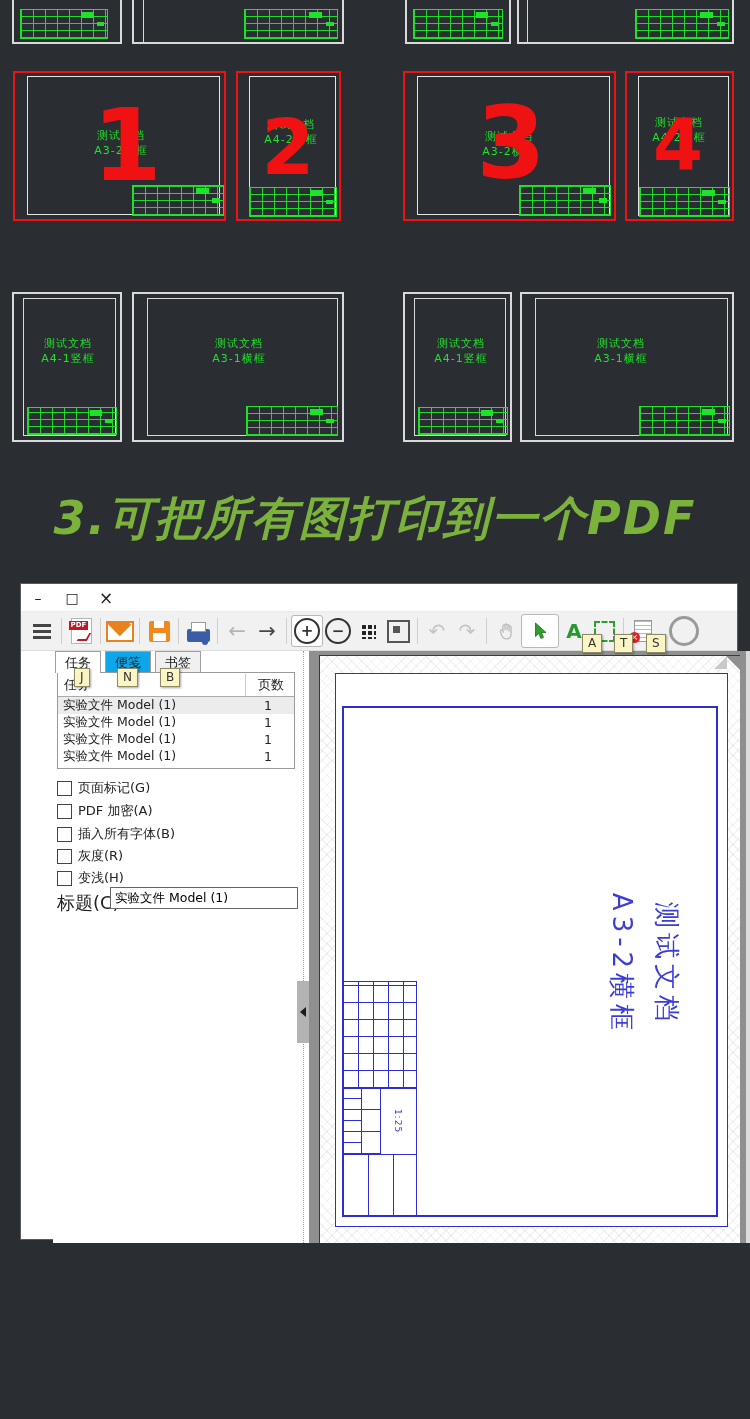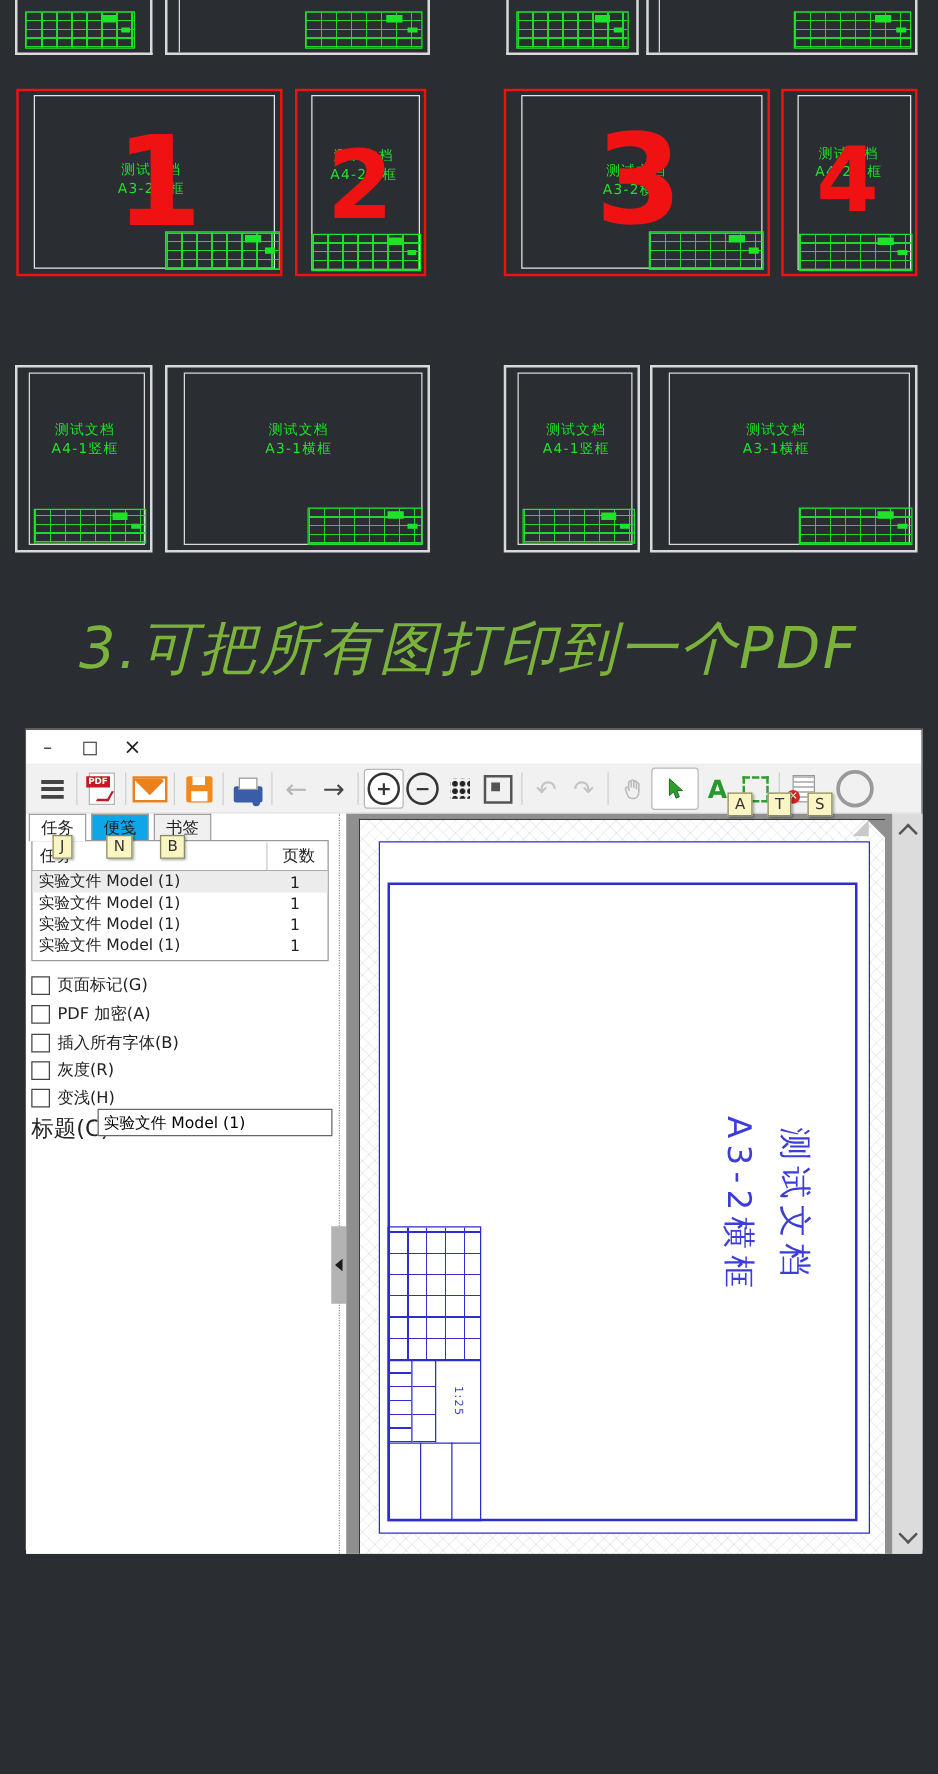--- a/index.html
+++ b/index.html
@@ -18,21 +18,21 @@
   .bignum{position:absolute;transform:translateX(-50%);color:#f01212;font-weight:bold;
           line-height:.92;z-index:3;}
   .gt{position:absolute;border:1px solid #1fe32a;
       background-image:
         repeating-linear-gradient(90deg,rgba(31,227,42,.95) 0 1px,transparent 1px 12px),
         repeating-linear-gradient(0deg,rgba(31,227,42,.95) 0 1px,transparent 1px 7px);}
   .gt::before{content:"";position:absolute;right:16%;top:7%;width:14%;height:22%;background:#1fe32a;}
   .gt::after{content:"";position:absolute;right:3%;top:42%;width:9%;height:15%;background:#1fe32a;}
 
   .bigcap{position:absolute;left:0;width:100%;text-align:center;color:#7ab23c;
-          font-style:italic;font-weight:400;letter-spacing:2px;}
+          font-style:italic;font-weight:700;letter-spacing:2px;}
 
   
   .win{position:absolute;left:20px;top:583px;width:718px;height:657px;background:#fff;
        border:1px solid #5a5a5a;box-sizing:border-box;font-size:13px;color:#222;}
   .titlebar{height:27px;background:#fff;display:flex;align-items:center;border-bottom:1px solid #ececec;}
   .tb-title{flex:1;text-align:center;font-size:12.5px;color:#333;padding-left:90px;
             white-space:nowrap;overflow:hidden;}
   .wc{width:34px;height:26px;display:flex;align-items:center;justify-content:center;
       font-size:14px;color:#222;cursor:default;}
   .wc.close{font-size:17px;margin-right:4px;}
@@ -69,21 +69,21 @@
   .ic-atool{color:#27992c;font-weight:bold;font-size:20px;line-height:1;}
   .ic-delx{width:16px;height:20px;background:#fff;border:1px solid #999;position:relative;
            background-image:repeating-linear-gradient(0deg,transparent 0 3px,#bbb 3px 4px);}
   .ic-delx::after{content:"×";position:absolute;left:-6px;bottom:-2px;width:11px;height:11px;
                   background:#d22;color:#fff;border-radius:50%;font-size:9px;line-height:11px;text-align:center;}
   .ic-part{width:24px;height:24px;border:3px solid #9a9a9a;border-radius:50%;margin-left:6px;margin-right:-16px;}
 
   .ktip{position:absolute;background:#fbf5c3;border:1px solid #8a8a66;box-shadow:1px 1px 2px rgba(0,0,0,.35);
         font-size:12px;color:#333;padding:1px 5px;z-index:30;line-height:15px;}
 
-  .content{position:relative;height:592px;background:#fff;}
+  .content{position:relative;height:592px;background:#fff;margin-left:32px;}
   .panel{position:absolute;left:0;top:0;width:256px;height:100%;background:#fff;}
   .tabs{position:absolute;left:2px;top:0;display:flex;}
   .tab{padding:2px 9px;border:1px solid #a0a0a0;border-bottom:none;background:#f0f0f0;
        font-size:13px;margin-right:4px;line-height:17px;}
   .tab.active{background:#fff;z-index:2;}
   .tab.hl{background:#0ea5e9;}
   .ptable{position:absolute;left:4px;top:21px;width:238px;height:97px;border:1px solid #9a9a9a;
           background:#fff;box-sizing:border-box;}
   .phead{display:flex;height:23px;align-items:center;border-bottom:1px solid #aaa;font-size:13px;}
   .phead .c1{padding-left:6px;}

